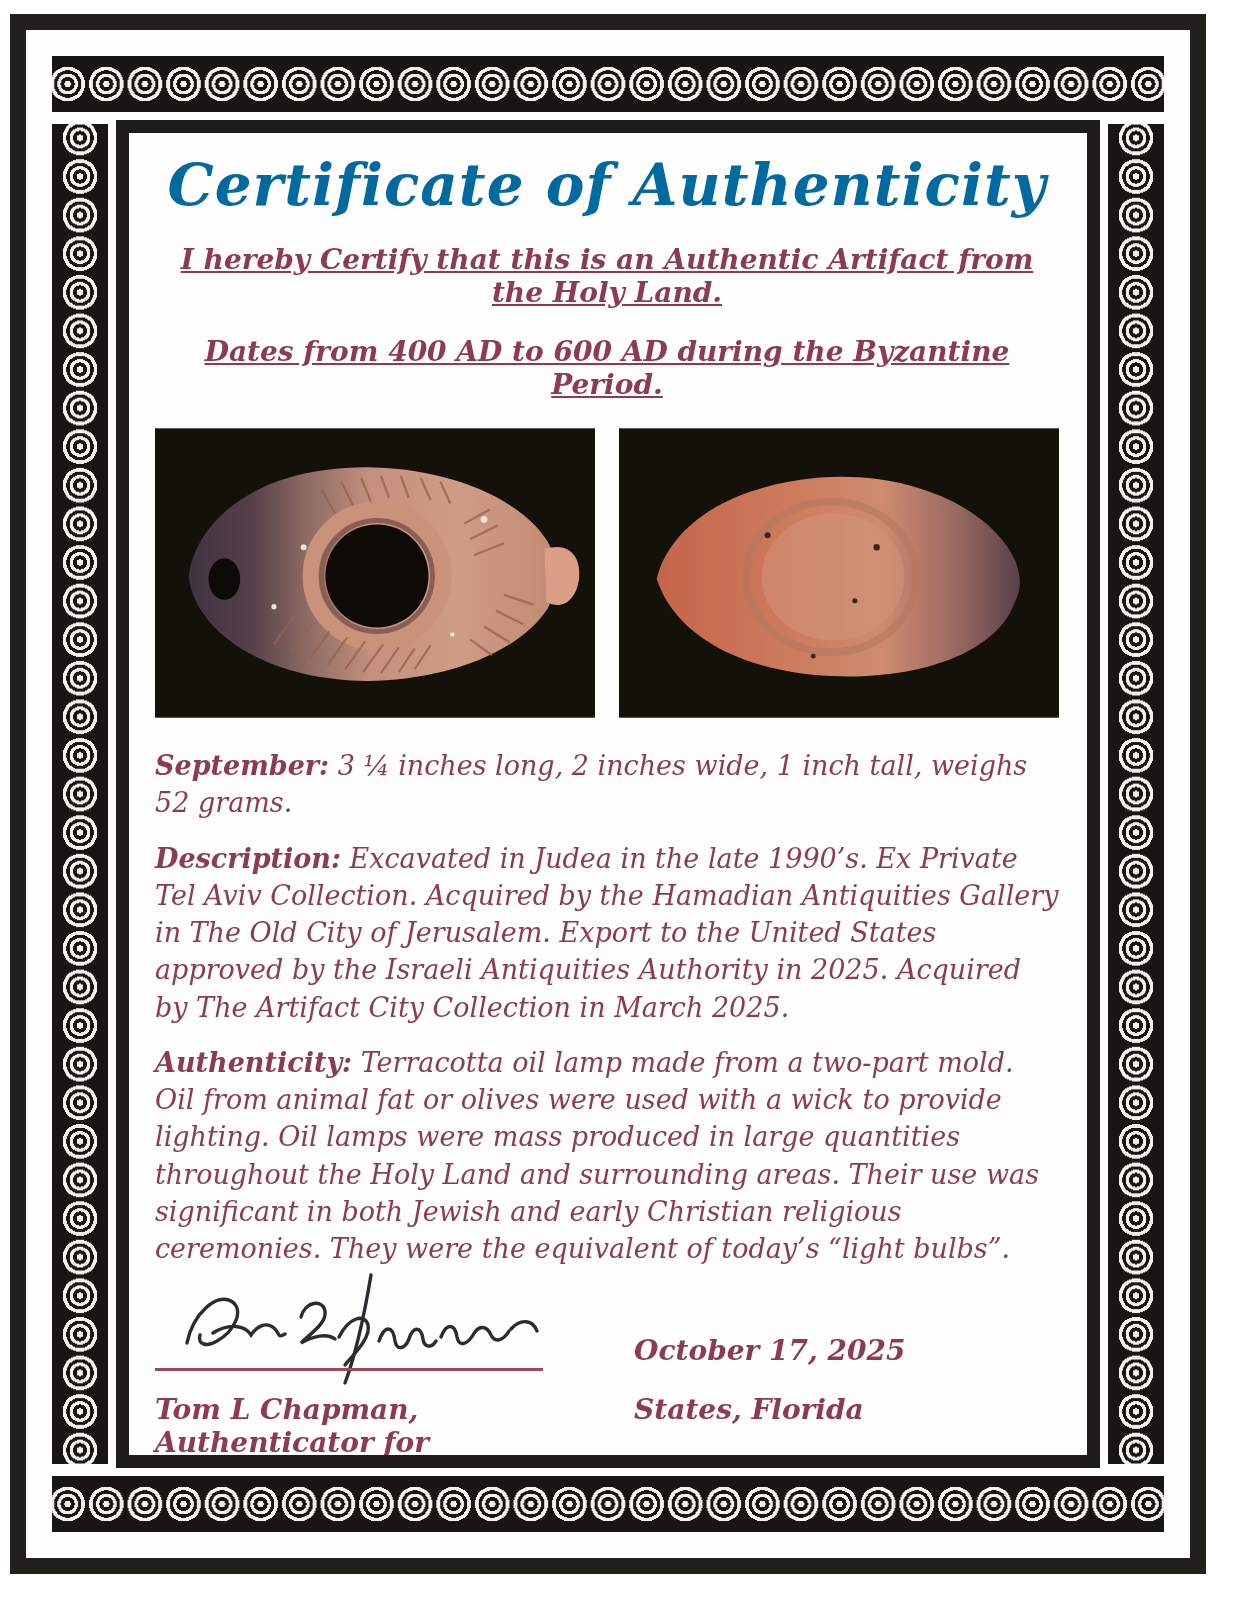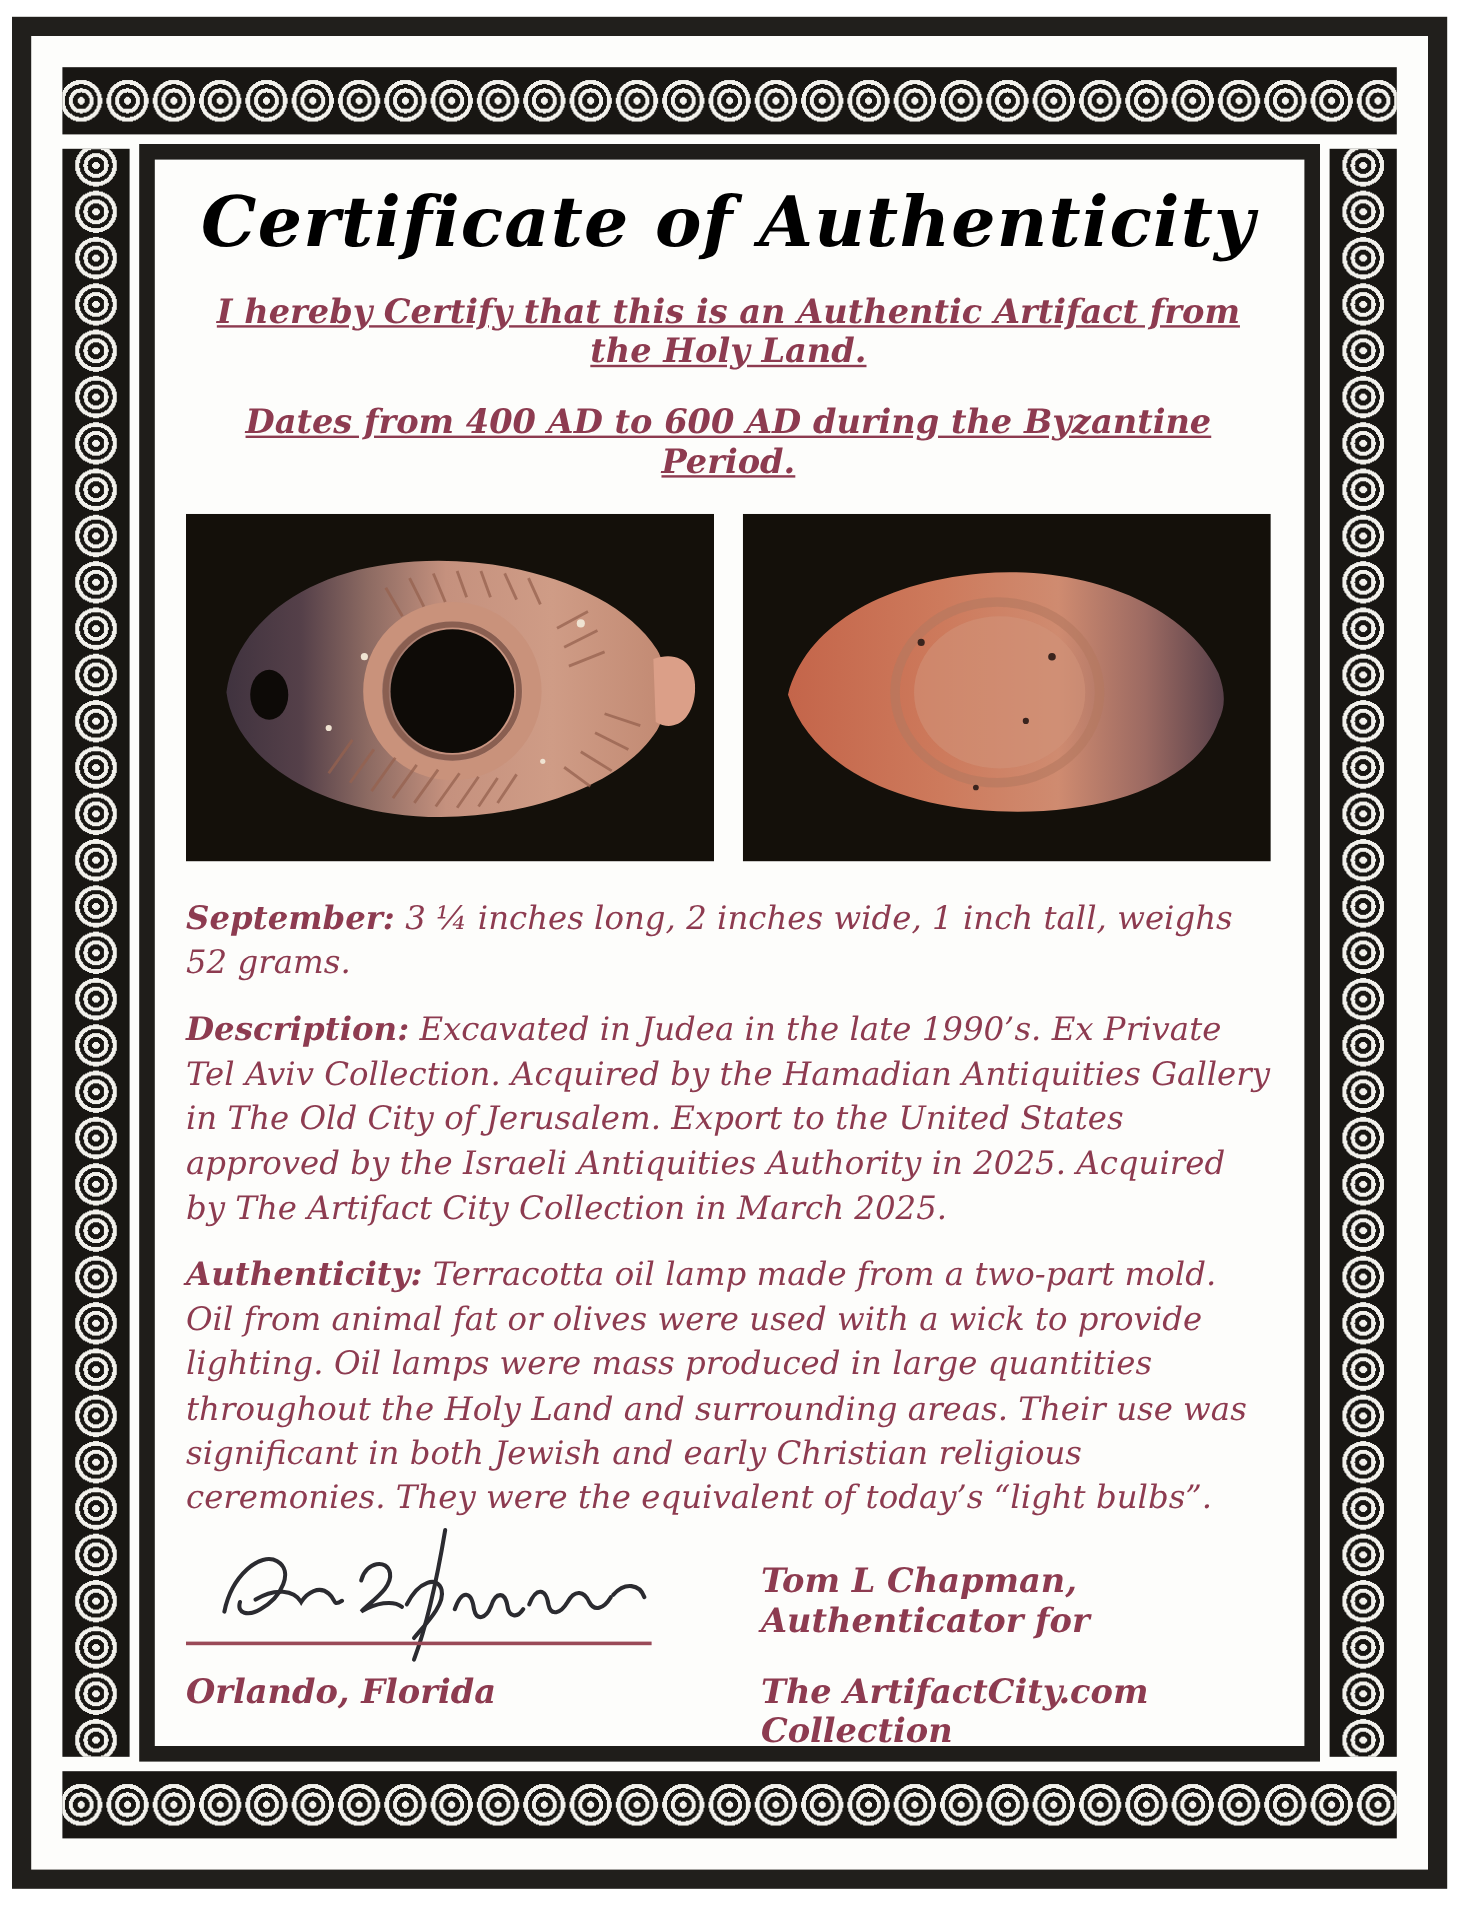--- a/index.html
+++ b/index.html
@@ -18,21 +18,21 @@
       #f2f1ec 7px 10.4px, #181613 10.4px 13.8px, #f2f1ec 13.8px 17.4px, rgba(0,0,0,0) 17.4px);
     background-size:56px 38.6px;background-position:center;}
   .strip-top{top:26px;}
   .strip-bottom{bottom:26px;}
   .strip-left{left:26px;}
   .strip-right{right:26px;}
   .content{position:absolute;inset:90px;border:13px solid #1f1d1a;background:#fdfdfb;
            padding:8px 28px 0 26px;overflow:hidden;color:#8d3b50;}
   
   .title{font-size:58px;font-weight:bold;font-style:italic;text-align:center;
-         color:#000000;margin:10px 0 24px 0;letter-spacing:1px;}
+         color:#0369a1;margin:10px 0 24px 0;letter-spacing:1px;}
   .statement{font-size:28px;font-weight:bold;font-style:italic;text-align:center;
              margin:0 0 26px 0;text-decoration:underline;}
   .para{font-size:27px;font-style:italic;line-height:1.38;margin:0 0 18px 0;}
   .para .label{font-weight:bold;}
   
   .photos{display:flex;justify-content:center;gap:24px;margin:4px 0 28px 0;}
   .photo{width:444px;height:292px;display:block;}
   
   .sigblock{display:grid;grid-template-columns:53% 47%;margin:6px 0 0 0;}
   .sig-area{position:relative;height:92px;}
@@ -145,22 +145,23 @@
             <path d="M128,46 C132,30 150,28 152,40 C154,52 138,62 128,72 C140,65 154,62 162,68"></path>
             <path d="M198,4 C192,40 184,80 172,112"></path>
             <path d="M166,66 C176,46 192,42 195,54 C198,66 182,82 172,94"></path>
             <path d="M206,70 c6,-17 14,-15 16,0 c2,10 10,8 14,-2 c4,-13 12,-13 14,0 c1,8 8,10 13,2"></path>
             <path d="M268,66 c6,-15 14,-13 16,0 c2,10 10,8 16,-2 c6,-11 14,-9 18,0 c4,8 12,6 18,-4"></path>
             <path d="M338,58 c10,-11 22,-9 26,2"></path>
           </g>
         </svg>
         <div class="sig-line"></div>
       </div>
+      <div class="sig-date">October 17, 2025</div>
 
       <div class="sig-row">Tom L Chapman, Authenticator for</div>
-      <div class="sig-row">Orlando, Florida</div>
+      <div class="sig-row">States, Florida</div>
 
       <div class="sig-row">The ArtifactCity.com Collection</div>
       <div class="sig-row">Rare Antiquities Since 1999</div>
     </div>
 
   </div>
 </div>
 
 </body></html>

